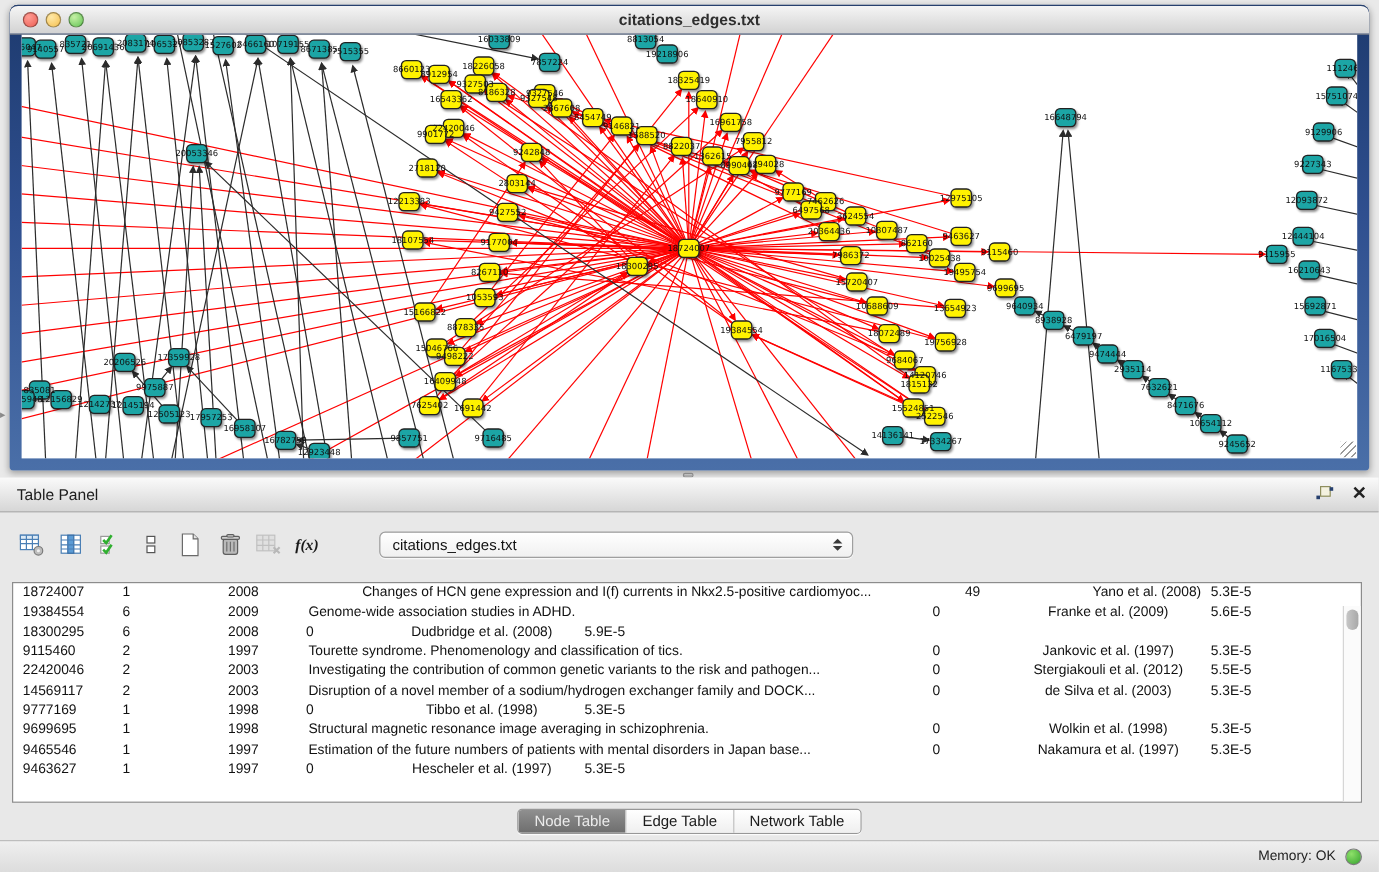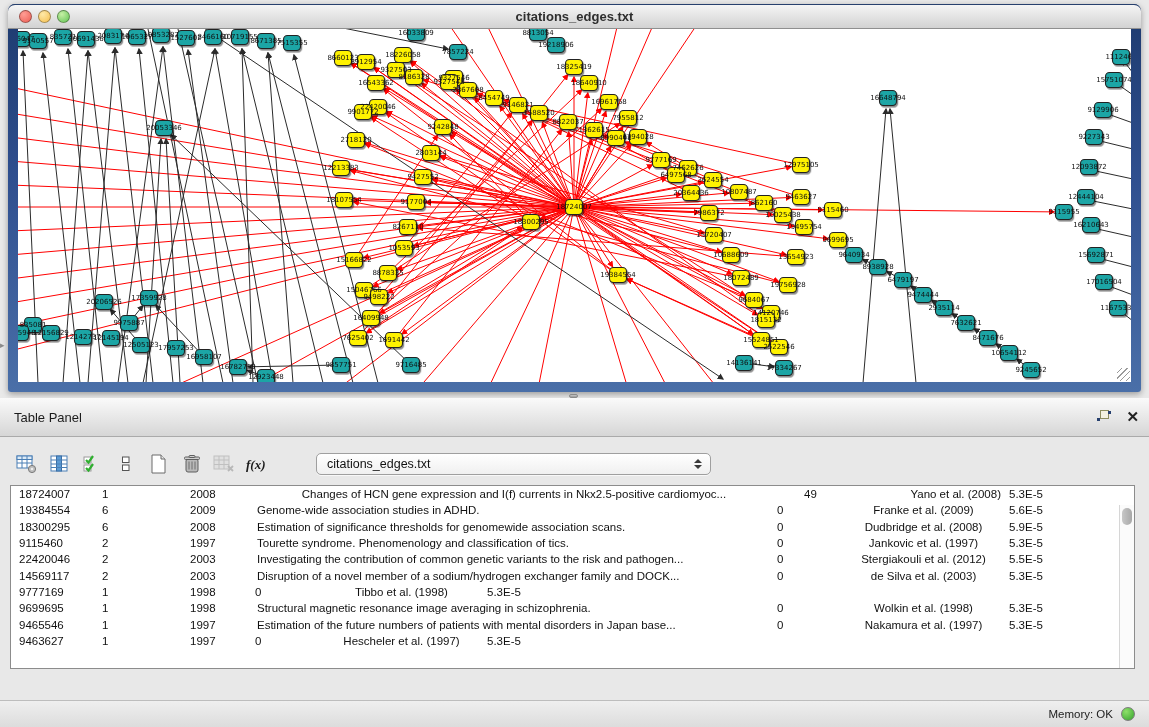--- a/index.html
+++ b/index.html
@@ -22,21 +22,21 @@
   .win-canvas{position:relative;width:1113px;height:353px;background:#fff;overflow:hidden;}
   .win-canvas svg{display:block;}
   .resize-corner{position:absolute;right:1px;bottom:1px;width:13px;height:13px;
     background:repeating-linear-gradient(135deg,transparent 0 3px,#9a9a9a 3px 4px);}
   .splitter-collapse{position:absolute;left:0px;top:340px;font-size:9px;color:#8a8a8a;}
   .split-handle{position:absolute;left:569px;top:394px;width:9px;height:4px;border-radius:2px;
     background:linear-gradient(#c8c8c8,#9a9a9a);border:1px solid #8a8a8a;}
 
   
   .table-panel{position:absolute;left:0;top:398px;width:1149px;height:302px;background:#e8e8e8;}
-  .panel-header{height:39px;background:linear-gradient(#fafafa,#d6d6d6);border-bottom:1px solid #aaa;
+  .panel-header{height:29px;background:linear-gradient(#fafafa,#d6d6d6);border-bottom:1px solid #aaa;
     display:flex;align-items:center;padding:0 10px 0 14px;justify-content:center;}
   .panel-title{font-size:13px;color:#1c1c1c;flex:1;}
   .float-ico{width:15px;height:14px;position:relative;margin-right:14px;cursor:default;}
   .float-ico .sq1{position:absolute;left:3px;top:0;width:9px;height:9px;border:1px solid #8e8e5e;background:#f4f2e0;}
   .float-ico .dot{position:absolute;width:3px;height:3px;background:#27406e;}
   .close-ico{font-size:15px;font-weight:bold;color:#222;line-height:14px;cursor:default;}
 
   .toolbar{display:flex;align-items:center;height:34px;margin:10px 0 0 14px;}
   .tb-ico{width:26px;height:24px;display:flex;align-items:center;justify-content:center;margin-right:7px;}
   .tb-ico svg{display:block;}
@@ -623,21 +623,20 @@
           <div class="g-cell" style="width: 69px; text-align: left; padding-left: 8px;">2009</div>
           <div class="g-cell" style="width: 522px; text-align: left; padding-left: 6px;">Genome-wide association studies in ADHD.</div>
           <div class="g-cell" style="width: 73px; text-align: left; padding-left: 4px;">0</div>
           <div class="g-cell" style="width: 157px; text-align: center; padding-left: 0px;">Franke et al. (2009)</div>
           <div class="g-cell" style="width: 91px; text-align: left; padding-left: 6px;">5.6E-5</div>
         </div>
         <div class="g-row">
           <div class="g-cell" style="width: 83px; text-align: left; padding-left: 8px;">18300295</div>
           <div class="g-cell" style="width: 88px; text-align: left; padding-left: 8px;">6</div>
           <div class="g-cell" style="width: 69px; text-align: left; padding-left: 8px;">2008</div>
-          <div class="g-cell" style="width: 522px; text-align: left; padding-left: 6px;">Estimation of significance thresholds for genomewide association scans.</div>
           <div class="g-cell" style="width: 73px; text-align: left; padding-left: 4px;">0</div>
           <div class="g-cell" style="width: 157px; text-align: center; padding-left: 0px;">Dudbridge et al. (2008)</div>
           <div class="g-cell" style="width: 91px; text-align: left; padding-left: 6px;">5.9E-5</div>
         </div>
         <div class="g-row">
           <div class="g-cell" style="width: 83px; text-align: left; padding-left: 8px;">9115460</div>
           <div class="g-cell" style="width: 88px; text-align: left; padding-left: 8px;">2</div>
           <div class="g-cell" style="width: 69px; text-align: left; padding-left: 8px;">1997</div>
           <div class="g-cell" style="width: 522px; text-align: left; padding-left: 6px;">Tourette syndrome. Phenomenology and classification of tics.</div>
           <div class="g-cell" style="width: 73px; text-align: left; padding-left: 4px;">0</div>
@@ -695,18 +694,25 @@
           <div class="g-cell" style="width: 73px; text-align: left; padding-left: 4px;">0</div>
           <div class="g-cell" style="width: 157px; text-align: center; padding-left: 0px;">Hescheler et al. (1997)</div>
           <div class="g-cell" style="width: 91px; text-align: left; padding-left: 6px;">5.3E-5</div>
         </div>
       </div>
     <div class="vscroll">
       <div class="vthumb"></div>
     </div>
   </div>
 
+  <div class="tabbar">
+    <div class="seg" id="seg-tabs">
+        <div class="tab sel">Node Table</div>
+        <div class="tab">Edge Table</div>
+        <div class="tab">Network Table</div>
+      </div>
+  </div>
 </div>
 
 <div class="statusbar">
   <span class="mem-label">Memory: OK</span>
   <span class="mem-dot"></span>
 </div>
 
 </body></html>

